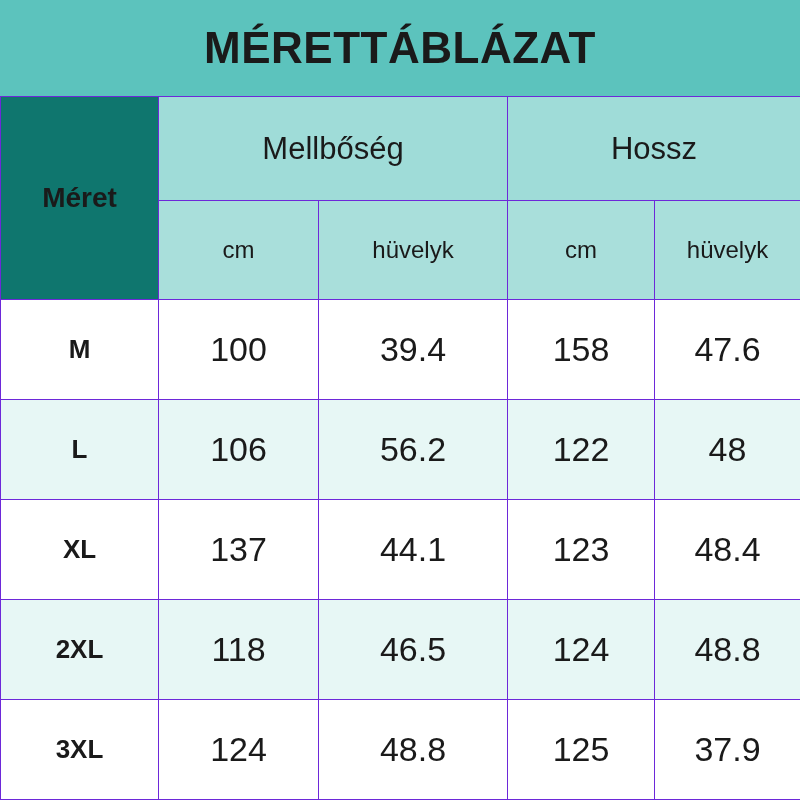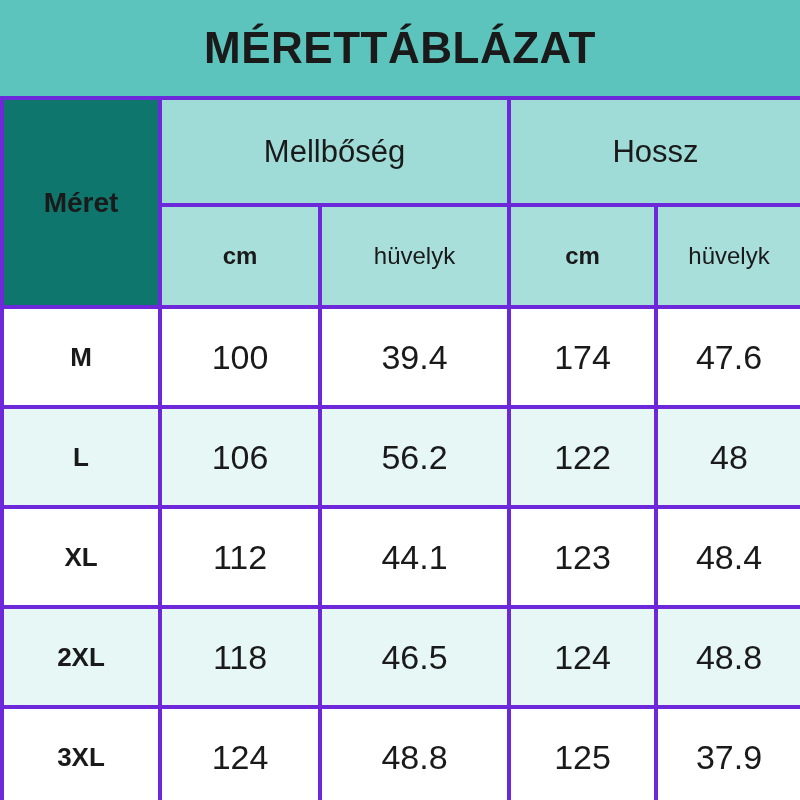--- a/index.html
+++ b/index.html
@@ -36,21 +36,21 @@
     letter-spacing: 0.5px;
     text-align: center;
   }
   table.size-table {
     width: 800px;
     border-collapse: collapse;
     table-layout: fixed;
   }
   table.size-table td,
   table.size-table th {
-    border: 4px solid #6d28d9;
+    border: 1px solid #6d28d9;
     text-align: center;
     vertical-align: middle;
     padding: 0;
   }
   
   col.c-size   { width: 158px; }
   col.c-cm1    { width: 160px; }
   col.c-in1    { width: 189px; }
   col.c-cm2    { width: 147px; }
   col.c-in2    { width: 146px; }
@@ -69,21 +69,21 @@
     color: #1a1a1a;
   }
   .hdr-unit {
     background: #a9dfdb;
     height: 98px;
     font-size: 24px;
     font-weight: normal;
     color: #1a1a1a;
   }
   .hdr-unit.bold {
-    font-weight: bold;
+    font-weight: normal;
   }
   tbody tr {
     height: 100px;
   }
   tbody tr.row-odd td {
     background: #ffffff;
   }
   tbody tr.row-even td {
     background: #e7f7f5;
   }
@@ -126,33 +126,33 @@
         <th class="hdr-unit">hüvelyk</th>
         <th class="hdr-unit bold">cm</th>
         <th class="hdr-unit">hüvelyk</th>
       </tr>
     </thead>
     <tbody>
       <tr class="row-odd">
         <td class="cell-size">M</td>
         <td class="cell-val">100</td>
         <td class="cell-val">39.4</td>
-        <td class="cell-val">174</td>
+        <td class="cell-val">158</td>
         <td class="cell-val">47.6</td>
       </tr>
       <tr class="row-even">
         <td class="cell-size">L</td>
         <td class="cell-val">106</td>
         <td class="cell-val">56.2</td>
         <td class="cell-val">122</td>
         <td class="cell-val">48</td>
       </tr>
       <tr class="row-odd">
         <td class="cell-size">XL</td>
-        <td class="cell-val">112</td>
+        <td class="cell-val">137</td>
         <td class="cell-val">44.1</td>
         <td class="cell-val">123</td>
         <td class="cell-val">48.4</td>
       </tr>
       <tr class="row-even">
         <td class="cell-size">2XL</td>
         <td class="cell-val">118</td>
         <td class="cell-val">46.5</td>
         <td class="cell-val">124</td>
         <td class="cell-val">48.8</td>

